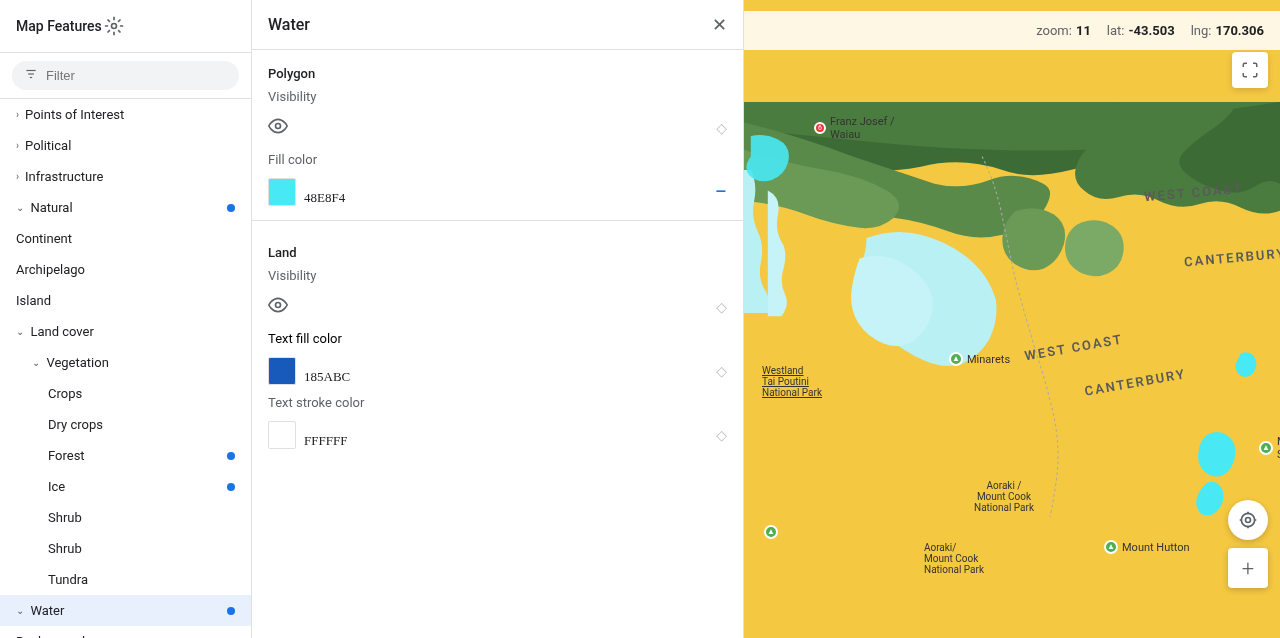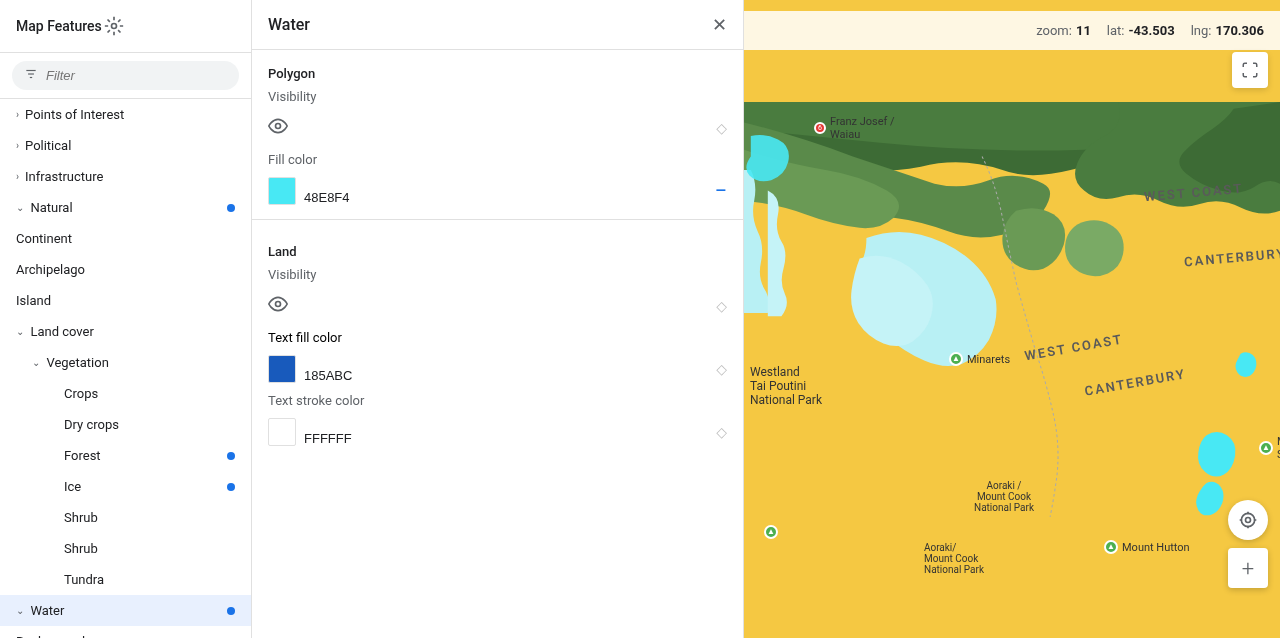--- a/index.html
+++ b/index.html
@@ -41,21 +41,21 @@
     .filter-input-wrap {
       display: flex; align-items: center;
       background: #f1f3f4;
       border-radius: 20px;
       padding: 6px 12px;
       gap: 8px;
     }
     .filter-icon { color: #5f6368; font-size: 14px; }
     .filter-input {
       border: none; background: transparent; outline: none;
-      font-size: 13px; color: #0369a1; width: 100%; font-style: italic;
+      font-size: 13px; color: #0369a1; width: 100%;
     }
     .nav-list {
       flex: 1;
       overflow-y: auto;
     }
     .nav-item {
       display: flex; align-items: center;
       padding: 8px 16px;
       cursor: pointer;
       color: #202124;
@@ -72,21 +72,21 @@
       border-radius: 50%;
       background: #1a73e8;
       margin-left: auto;
       flex-shrink: 0;
     }
     .nav-item.active-selected {
       background: #e8f0fe;
     }
     .nav-sub { padding-left: 16px; }
     .nav-sub2 { padding-left: 32px; }
-    .nav-sub3 { padding-left: 64px; }
+    .nav-sub3 { padding-left: 48px; }
 
     
     .mid-panel {
       width: 492px;
       min-width: 492px;
       height: 638px;
       background: #fff;
       border-right: 1px solid #e0e0e0;
       display: flex;
       flex-direction: column;
@@ -112,21 +112,21 @@
     .eye-icon { color: #5f6368; font-size: 16px; cursor: pointer; }
     .diamond-icon { color: #bdbdbd; font-size: 14px; cursor: pointer; }
     .color-swatch {
       width: 28px; height: 28px;
       border-radius: 2px;
       border: 1px solid #e0e0e0;
       flex-shrink: 0;
     }
     .color-value {
       font-size: 13px; color: #202124;
-      font-family: Liberation Sans, sans-serif;
+      font-family: Liberation Serif, serif;
       margin-left: 8px;
       margin-top: 13px;
     }
     .color-row-wrap {
       display: flex; align-items: center; justify-content: space-between;
       padding: 6px 16px;
     }
     .color-inner { display: flex; align-items: center; }
     .divider { height: 1px; background: #e0e0e0; margin: 8px 0; }
 
@@ -462,21 +462,21 @@
   <div style="position:absolute; top:115px; left:70px; display:flex; align-items:center; gap:4px; font-size:11px; color:#333; pointer-events:none; white-space:nowrap;">
     <span style="display:inline-block; width:12px; height:12px; background:#e53935; border-radius:50%; border:2px solid #fff; text-align:center; line-height:8px; font-size:7px; color:#fff; flex-shrink:0;">6</span>
     <span>Franz Josef /<br>Waiau</span>
   </div>
 
   <div style="position:absolute; top:352px; left:205px; display:flex; align-items:center; gap:4px; font-size:11px; color:#333; pointer-events:none;">
     <span style="display:inline-block; width:14px; height:14px; background:#4caf50; border-radius:50%; border:2px solid #fff; text-align:center; line-height:10px; font-size:8px; color:#fff; flex-shrink:0;">▲</span>
     <span>Minarets</span>
   </div>
 
-  <div style="position:absolute; top:365px; left:6px; font-size:12px; color:#333; pointer-events:none; white-space:nowrap;">
+  <div style="position:absolute; top:365px; left:18px; font-size:10px; color:#333; pointer-events:none; white-space:nowrap;text-decoration:underline;">
     Westland<br>Tai Poutini<br>National Park
   </div>
 
   <div style="position:absolute; top:435px; left:515px; display:flex; align-items:center; gap:4px; font-size:11px; color:#333; pointer-events:none;">
     <span style="display:inline-block; width:14px; height:14px; background:#4caf50; border-radius:50%; border:2px solid #fff; text-align:center; line-height:10px; font-size:8px; color:#fff; flex-shrink:0;">▲</span>
     <span>Mount Sibbald</span>
   </div>
 
   <div style="position:absolute; top:480px; left:230px; font-size:10px; color:#333; pointer-events:none; white-space:nowrap; text-align:center;">
     Aoraki /<br>Mount Cook<br>National Park

